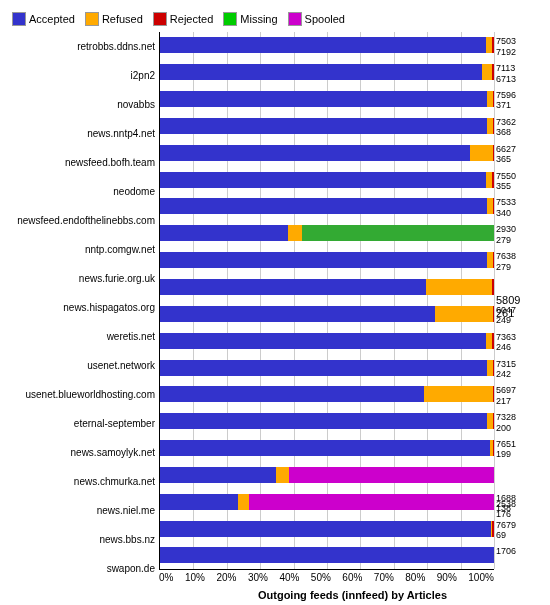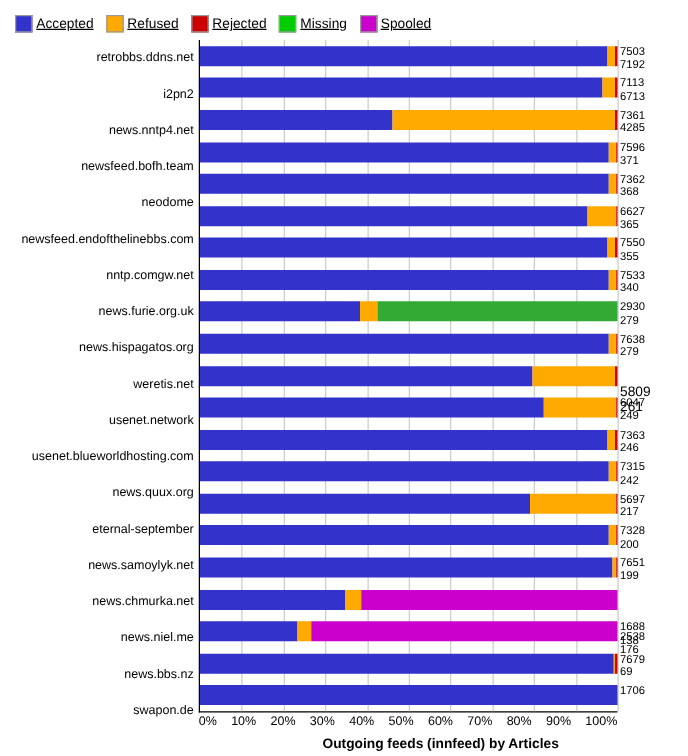--- a/index.html
+++ b/index.html
@@ -24,21 +24,20 @@
       align-items: center;
       gap: 10px;
       padding: 4px 8px 6px 8px;
       flex-wrap: nowrap;
     }
     .legend-item {
       display: flex;
       align-items: center;
       gap: 3px;
       white-space: nowrap;
-      text-decoration: underline;
     }
     .legend-box {
       width: 14px;
       height: 14px;
       border: 1px solid #999;
       flex-shrink: 0;
     }
     .legend-label {
       font-size: 11px;
     }
@@ -139,31 +138,31 @@
         <div class="legend-box" style="background:#cc00cc;"></div>
         <span class="legend-label">Spooled</span>
       </div>
     </div>
 
   <div style="display:flex; flex-direction:row; flex:1; min-height:0;">
 
     <div class="y-labels" id="y-labels-container">
     <div class="y-label">retrobbs.ddns.net</div>
         <div class="y-label">i2pn2</div>
+        <div class="y-label">novabbs</div>
         <div class="y-label">news.nntp4.net</div>
         <div class="y-label">newsfeed.bofh.team</div>
         <div class="y-label">neodome</div>
         <div class="y-label">newsfeed.endofthelinebbs.com</div>
         <div class="y-label">nntp.comgw.net</div>
         <div class="y-label">news.furie.org.uk</div>
         <div class="y-label">news.hispagatos.org</div>
         <div class="y-label">weretis.net</div>
         <div class="y-label">usenet.network</div>
         <div class="y-label">usenet.blueworldhosting.com</div>
-        <div class="y-label">news.quux.org</div>
         <div class="y-label">eternal-september</div>
         <div class="y-label">news.samoylyk.net</div>
         <div class="y-label">news.chmurka.net</div>
         <div class="y-label">news.niel.me</div>
         <div class="y-label">news.bbs.nz</div>
         <div class="y-label">swapon.de</div>
       </div>
 
     <div style="flex:1; display:flex; flex-direction:column; padding-right:52px;">
       <div class="bars-area" id="bars-area">
@@ -194,33 +193,20 @@
           <div class="bar-row">
             <div class="bar-outer">
               <div class="bar-track" style="position: relative;">
                 <div class="bar-segment" style="width: 96.48%; background: rgb(51, 51, 204);"></div>
                 <div class="bar-segment" style="width: 3.02%; background: rgb(255, 170, 0);"></div>
                 <div class="bar-segment" style="width: 0.5%; background: rgb(204, 0, 0);"></div>
               </div>
               <div style="position: absolute; left: calc(100% + 2px); top: 0px; font-size: 9px; line-height: 1.15; white-space: nowrap; color: rgb(0, 0, 0);">
                 <div>7113</div>
                 <div>6713</div>
-              </div>
-            </div>
-          </div>
-          <div class="bar-row">
-            <div class="bar-outer">
-              <div class="bar-track" style="position: relative;">
-                <div class="bar-segment" style="width: 46.15%; background: rgb(51, 51, 204);"></div>
-                <div class="bar-segment" style="width: 53.33%; background: rgb(255, 170, 0);"></div>
-                <div class="bar-segment" style="width: 0.51%; background: rgb(204, 0, 0);"></div>
-              </div>
-              <div style="position: absolute; left: calc(100% + 2px); top: 0px; font-size: 9px; line-height: 1.15; white-space: nowrap; color: rgb(0, 0, 0);">
-                <div>7361</div>
-                <div>4285</div>
               </div>
             </div>
           </div>
           <div class="bar-row">
             <div class="bar-outer">
               <div class="bar-track" style="position: relative;">
                 <div class="bar-segment" style="width: 97.78%; background: rgb(51, 51, 204);"></div>
                 <div class="bar-segment" style="width: 2.02%; background: rgb(255, 170, 0);"></div>
                 <div class="bar-segment" style="width: 0.2%; background: rgb(204, 0, 0);"></div>
               </div>

